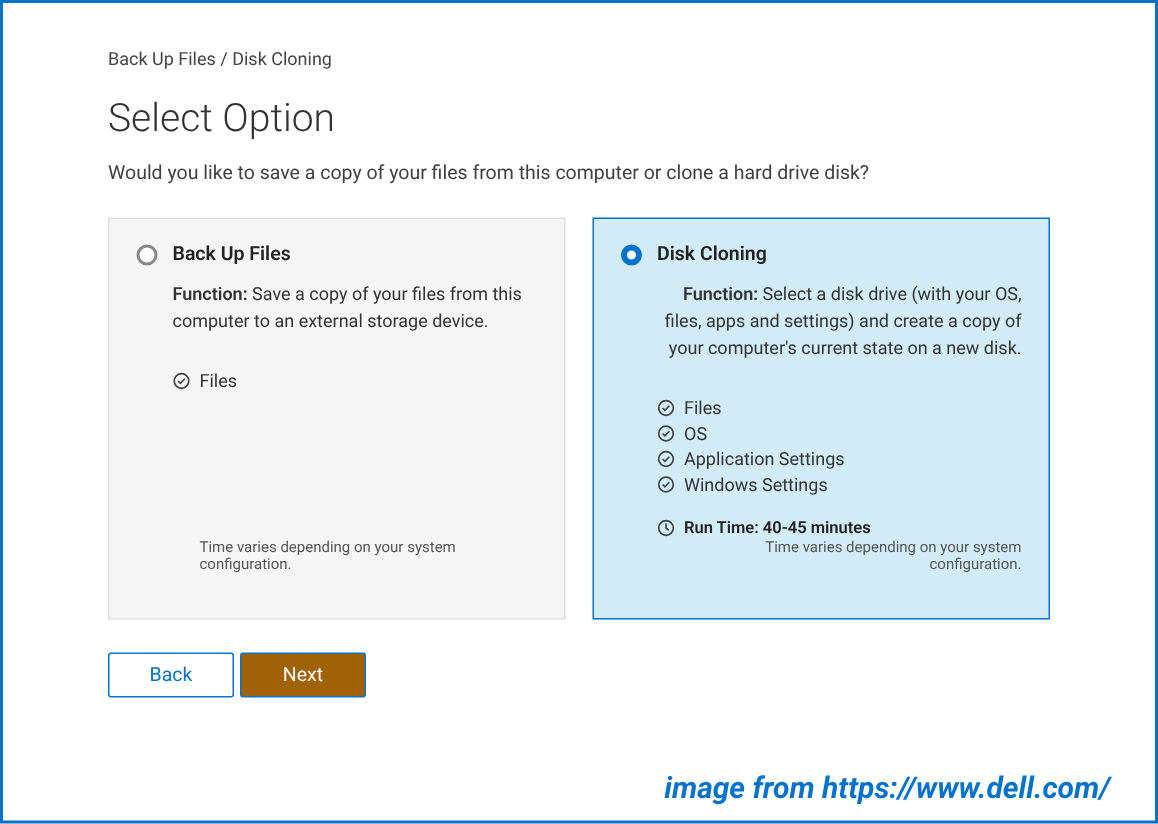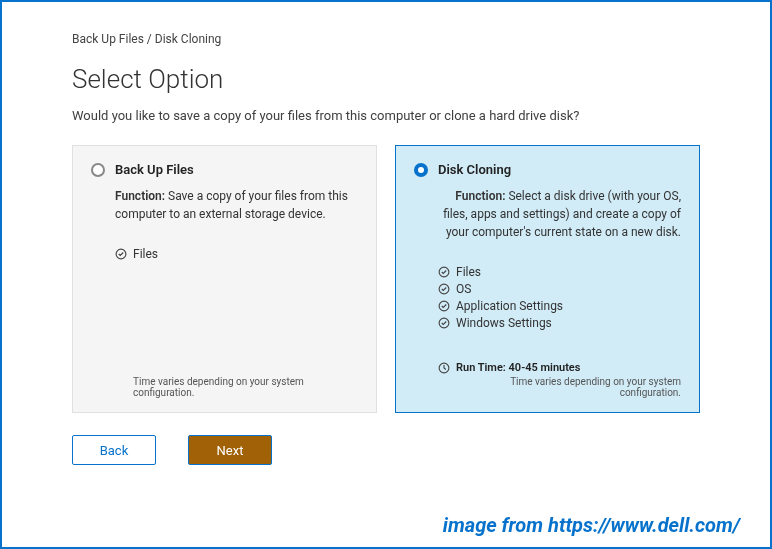--- a/index.html
+++ b/index.html
@@ -30,21 +30,21 @@
       font-size: 13px;
       color: #404040;
       margin-bottom: 22px;
     }
     .cards {
       display: flex;
       gap: 18px;
     }
     .card {
       flex: 1;
-      padding: 16px 18px 14px 18px;
+      padding: 16px 18px 30px 18px;
       min-height: 268px;
       display: flex;
       flex-direction: column;
       cursor: pointer;
     }
     .card-unselected {
       background: #f5f5f5;
       border: 1px solid #e0e0e0;
     }
     .card-selected {
@@ -125,21 +125,21 @@
       color: #222;
     }
     .runtime-note {
       font-size: 10px;
       color: #555;
       padding-left: 18px;
       margin-top: 2px;
     }
     .buttons {
       display: flex;
-      gap: 32px;
+      gap: 4px;
       margin-top: 22px;
     }
     .btn {
       width: 84px;
       height: 30px;
       font-size: 13px;
       border-radius: 2px;
       cursor: pointer;
       display: flex;
       align-items: center;

